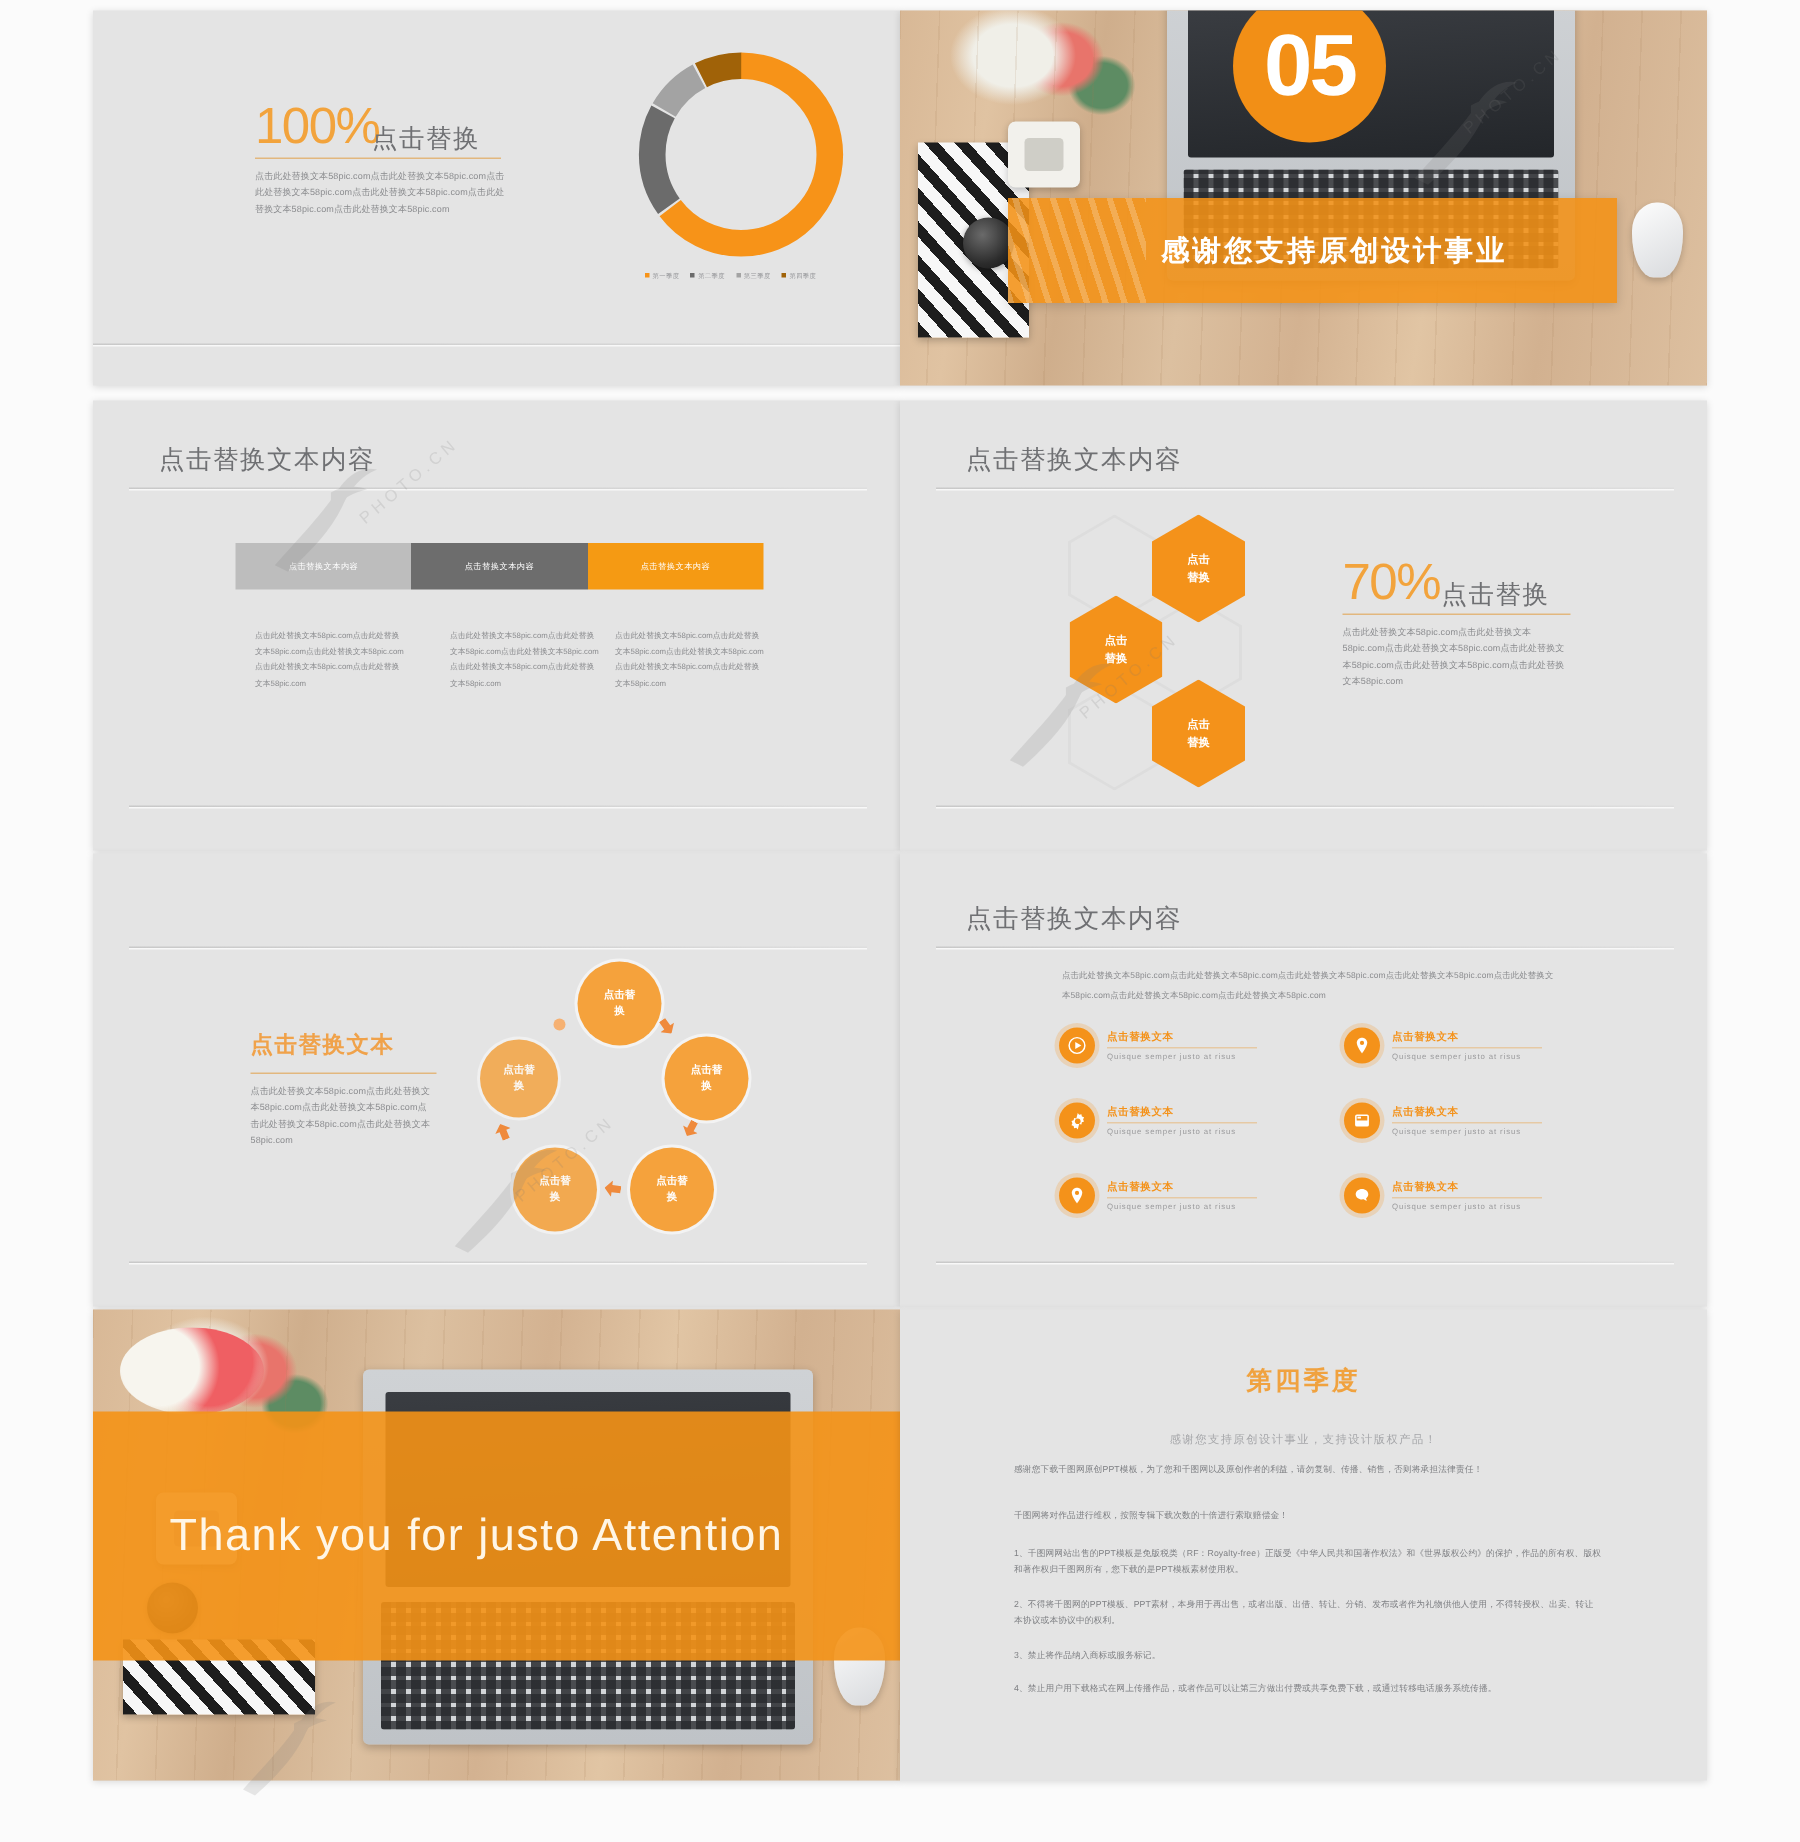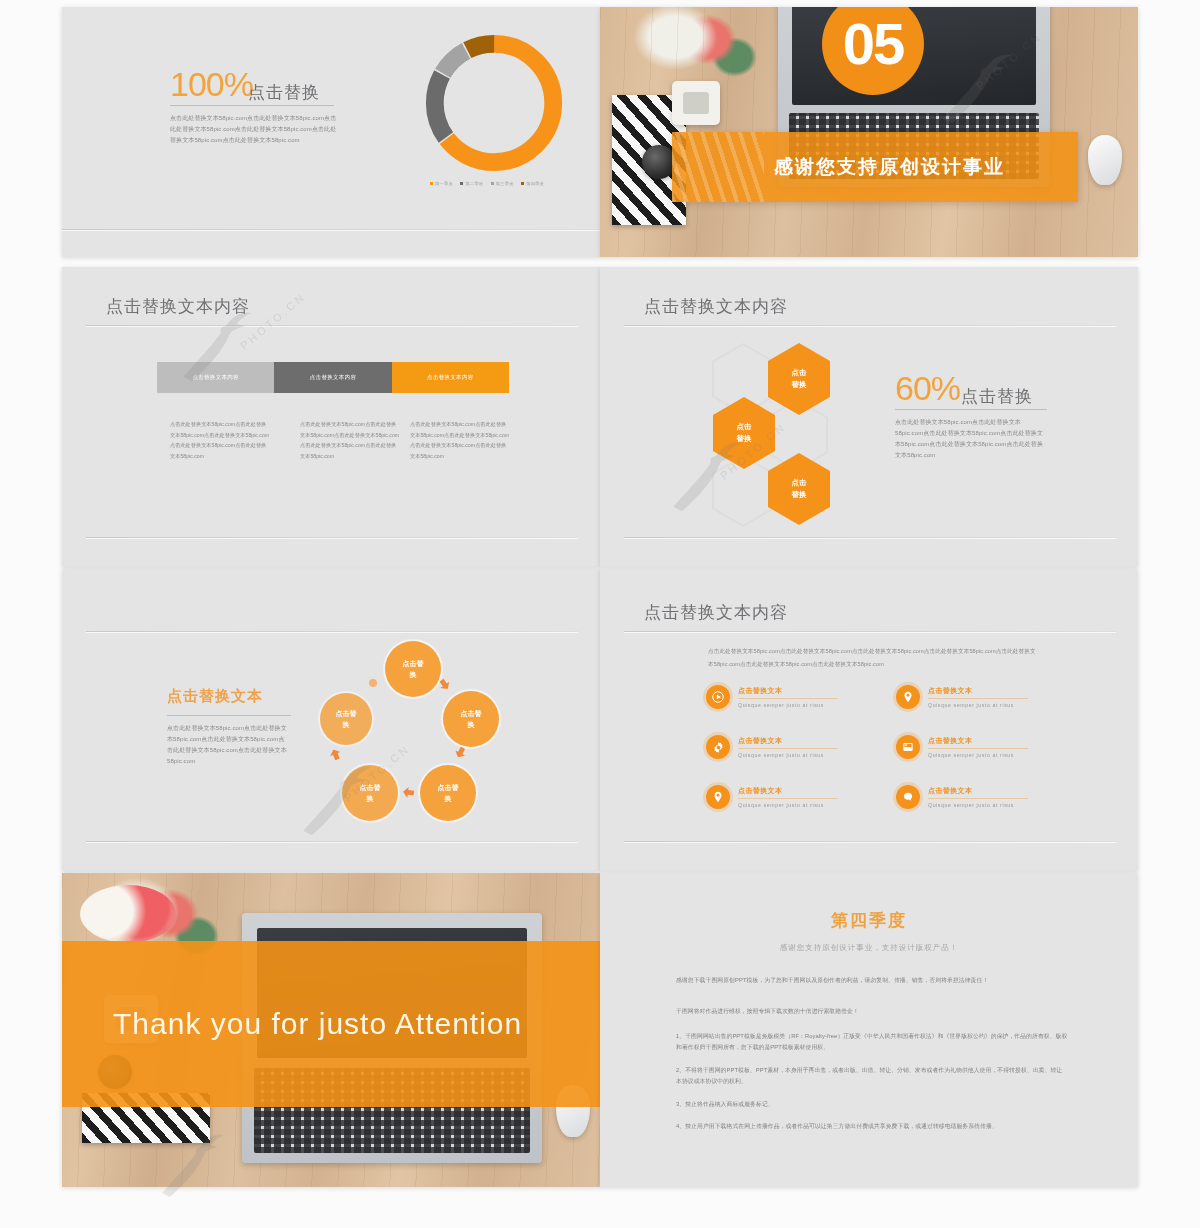--- a/index.html
+++ b/index.html
@@ -215,21 +215,21 @@
   }
   .ty-txt{color:#fff6e6;font-size:30px;letter-spacing:1px;margin-left:55px;}
 
   
   .cr-title{
     position:absolute;width:100%;text-align:center;
     color:#f0a23f;font-size:17px;font-weight:700;letter-spacing:2px;
   }
   .cr-sub{
     position:absolute;width:100%;text-align:center;
-    color:#a6a7aa;font-size:7.5px;letter-spacing:1px;
+    color:#a6a7aa;font-size:7.5px;letter-spacing:1px;margin-top:12px;
   }
   .cr-p{
     position:absolute;color:#7f8084;font-size:5.8px;line-height:11px;letter-spacing:.1px;
   }
 
   
   .wm{
     position:absolute;color:rgba(120,120,120,.17);
     font-size:9px;letter-spacing:3px;pointer-events:none;white-space:nowrap;
   }
@@ -330,21 +330,21 @@
         <div>替换</div>
       </div>
     </div>
     <div class="hex fill" style="left:168px;top:186px;width:62px;height:72px;">
       <div>
         <div>点击</div>
         <div>替换</div>
       </div>
     </div>
 
-    <div class="pct-big" style="left:295px;top:102px;">60%</div>
+    <div class="pct-big" style="left:295px;top:102px;">70%</div>
     <div class="pct-label" style="left:361px;top:118px;">点击替换</div>
     <div class="pct-underline" style="left:295px;top:142px;width:152px;"></div>
     <div class="body-txt" style="left:295px;top:150px;width:152px;">点击此处替换文本58pic.com点击此处替换文本58pic.com点击此处替换文本58pic.com点击此处替换文本58pic.com点击此处替换文本58pic.com点击此处替换文本58pic.com</div>
 
     <div class="s-rule" style="left:24px;top:270px;width:492px;"></div>
   </div>
 
   <div class="slide" style="left:62px;top:554px;width:538px;height:302px;">
     <div class="s-rule" style="left:24px;top:62px;width:492px;"></div>
 

